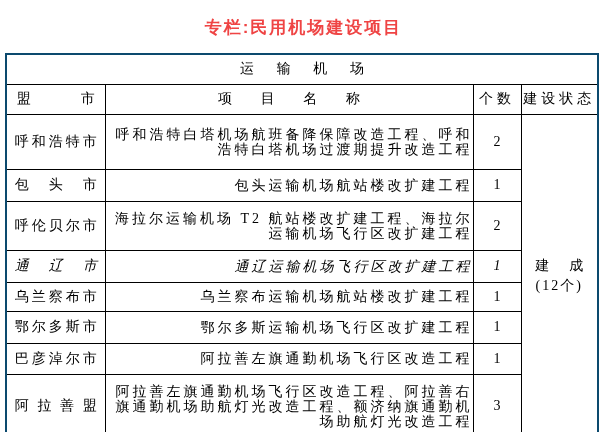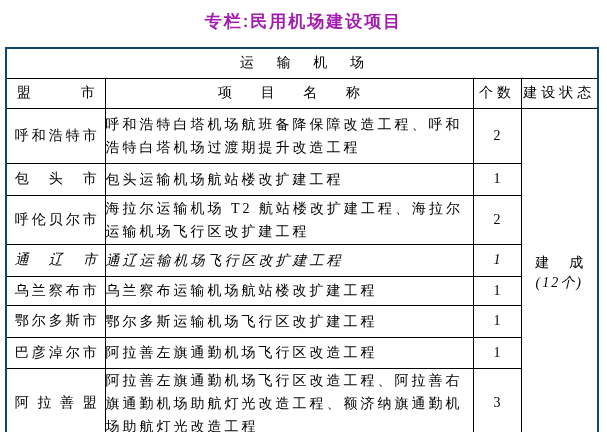--- a/index.html
+++ b/index.html
@@ -10,29 +10,29 @@
     height: 432px;
     overflow: hidden;
   }
   .page {
     width: 607px;
     height: 432px;
     font-family: "Liberation Serif", "DejaVu Serif", serif;
     color: #000000;
   }
   .doc-title {
-    margin: 4px;
+    margin: 10px;
     padding-top: 7px;
     text-align: center;
     font-family: "Liberation Sans", "DejaVu Sans", sans-serif;
     font-weight: bold;
     font-size: 17px;
     line-height: 22px;
     letter-spacing: 2px;
-    color: #a21caf;
+    color: #ef4444;
   }
   table.airport-table {
     border-collapse: collapse;
     table-layout: fixed;
     width: 592px;
     margin: 14px 10px 0 5px;
     border: 2px solid #0c4a6e;
   }
   table.airport-table td {
     border: 1px solid #000000;
@@ -52,32 +52,32 @@
   .jz-section { width: 124px; }
   .jz-cityhead { width: 78px; }
   .jz-projecthead { width: 142px; font-family: Liberation Serif, serif; }
   .jz-city { width: 82px; }
   .jz-status { width: 48px; }
 
   .c-section { text-align: center; }
   .c-head { text-align: center; letter-spacing: 4px; }
   .c-city { text-align: center; white-space: nowrap; }
   .c-project {
-    text-align: left;
+    text-align: right;
     padding: 2px 3px;
-    line-height: 23px;
+    line-height: 15px;
     letter-spacing: 3px;
   }
   .c-count { text-align: center; letter-spacing: 0; }
   .c-status {
     text-align: center;
     line-height: 20px;
     border-radius: 15px;
   }
-  .c-status .line2 { letter-spacing: 2px; white-space: nowrap; font-style: italic; }
+  .c-status .line2 { letter-spacing: 2px; white-space: nowrap; }
 
   tr.r-section { height: 30px; }
   tr.r-header  { height: 30px; }
   tr.r0 { height: 55px; }
   tr.r1 { height: 32px; padding-left: 24px; }
   tr.r2 { height: 49px; margin-left: 20px; }
   tr.r3 { height: 32px; font-style: italic; }
   tr.r4 { height: 29px; }
   tr.r5 { height: 32px; padding-left: 17px; }
   tr.r6 { height: 31px; }

